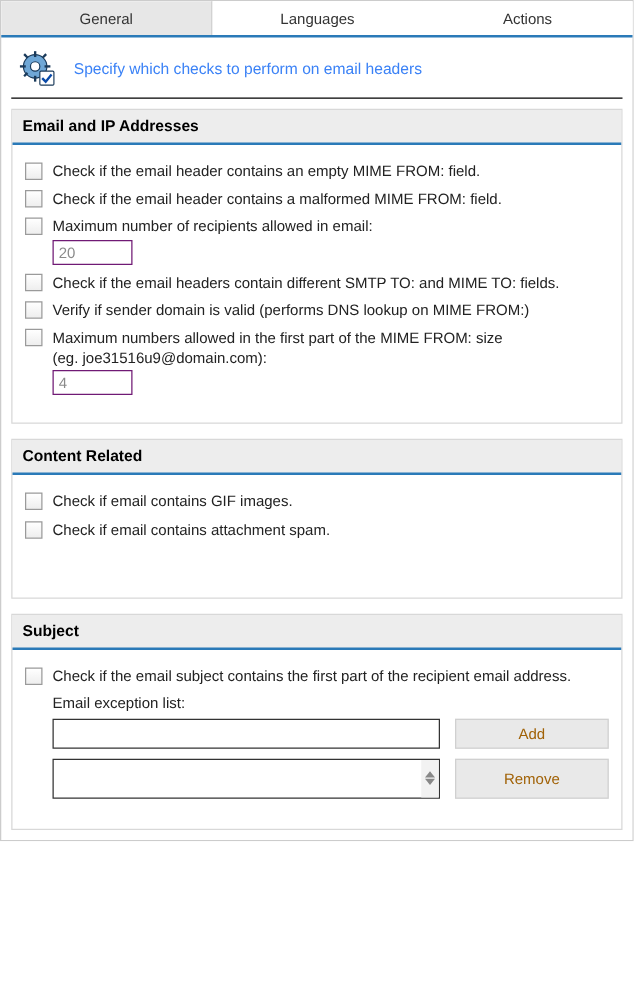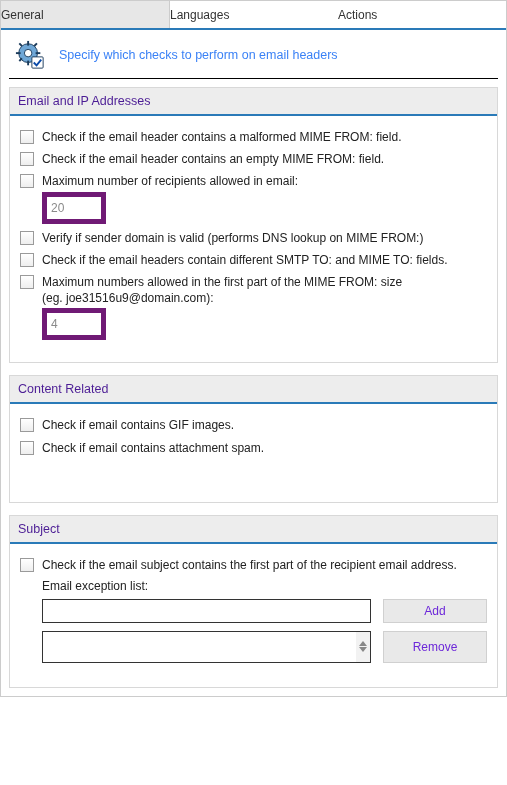--- a/index.html
+++ b/index.html
@@ -17,20 +17,21 @@
     width: 507px;
     background: #fff;
   }
   .tabs {
     display: flex;
     border-bottom: 2px solid #2a7ab8;
     background: #fff;
   }
   .tab {
     flex: 1;
+    text-align: center;
     padding: 7px 0 6px;
     font-size: 12px;
     color: #333;
     cursor: pointer;
     background: #fff;
   }
   .tab.active {
     background: #e7e7e7;
     border-right: 1px solid #ccc;
   }
@@ -48,23 +49,23 @@
     margin: 0 8px 8px 8px;
   }
   .panel {
     margin: 4px 8px 12px 8px;
     border: 1px solid #d8d8d8;
   }
   .panel-header {
     background: #ededed;
     border-bottom: 2px solid #2a7ab8;
     padding: 6px 8px;
-    font-weight: normal;
+    font-weight: bold;
     font-size: 12.5px;
-    color: #4c1d95;
+    color: #000000;
   }
   .panel-body {
     padding: 10px 10px 16px 10px;
   }
   .row {
     display: flex;
     align-items: flex-start;
     gap: 8px;
     margin: 3px 0 6px 0;
     line-height: 1.35;
@@ -77,22 +78,22 @@
     background: linear-gradient(#fff,#eee);
   }
   .row .rtext { flex: 1 1 auto; }
   .note {
     margin: 6px 0 2px 0;
     line-height: 1.35;
     color: #222;
   }
   .num-input {
     width: 64px;
-    height: 32px;
-    border: 5px solid #701a75;
+    height: 20px;
+    border: 1px solid #701a75;
     padding: 1px 4px;
     font-size: 12px;
     margin-top: 2px;
   }
   .num-input.disabled {
     color: #8a8a8a;
     background: #fff;
   }
   .inline-after { margin-left: 4px; }
   .excl-label {
@@ -128,25 +129,25 @@
     gap: 1px;
   }
   .arrow-up, .arrow-down {
     width: 0; height: 0;
     border-left: 4px solid transparent;
     border-right: 4px solid transparent;
   }
   .arrow-up { border-bottom: 5px solid #888; }
   .arrow-down { border-top: 5px solid #888; }
   .btn {
-    width: 104px;
+    width: 123px;
     height: 24px;
     background: #e9e9e9;
     border: 1px solid #d0d0d0;
-    color: #6d28d9;
+    color: #a16207;
     font-size: 12px;
     text-align: center;
     line-height: 22px;
     flex: 0 0 auto;
     cursor: pointer;
   }
   .btn-row2 { height: 32px; line-height: 30px; text-align: center; }
   .gear-icon { display:block; }
 </style>
 </head>
@@ -181,40 +182,40 @@
     </span>
     <span class="text">Specify which checks to perform on email headers</span>
   </div>
   <hr class="hr">
 
   <div class="panel">
     <div class="panel-header">Email and IP Addresses</div>
     <div class="panel-body">
       <div class="row">
         <span class="cb"></span>
+        <span class="rtext">Check if the email header contains an empty MIME FROM: field.</span>
+      </div>
+      <div class="row">
+        <span class="cb"></span>
         <span class="rtext">Check if the email header contains a malformed MIME FROM: field.</span>
-      </div>
-      <div class="row">
-        <span class="cb"></span>
-        <span class="rtext">Check if the email header contains an empty MIME FROM: field.</span>
       </div>
       <div class="row">
         <span class="cb"></span>
         <span class="rtext">
           <span>Maximum number of recipients allowed in email:</span><br>
           <input class="num-input disabled" readonly="" value="20" style="">
         </span>
       </div>
       <div class="row">
         <span class="cb"></span>
+        <span class="rtext">Check if the email headers contain different SMTP TO: and MIME TO: fields.</span>
+      </div>
+      <div class="row">
+        <span class="cb"></span>
         <span class="rtext">Verify if sender domain is valid (performs DNS lookup on MIME FROM:)</span>
-      </div>
-      <div class="row">
-        <span class="cb"></span>
-        <span class="rtext">Check if the email headers contain different SMTP TO: and MIME TO: fields.</span>
       </div>
       <div class="row">
         <span class="cb"></span>
         <span class="rtext">
           <span>Maximum numbers allowed in the first part of the MIME FROM: size</span><br>
           <span>(eg. joe31516u9@domain.com):</span><br>
           <input class="num-input disabled" readonly="" value="4" style="">
         </span>
       </div>
     </div>

